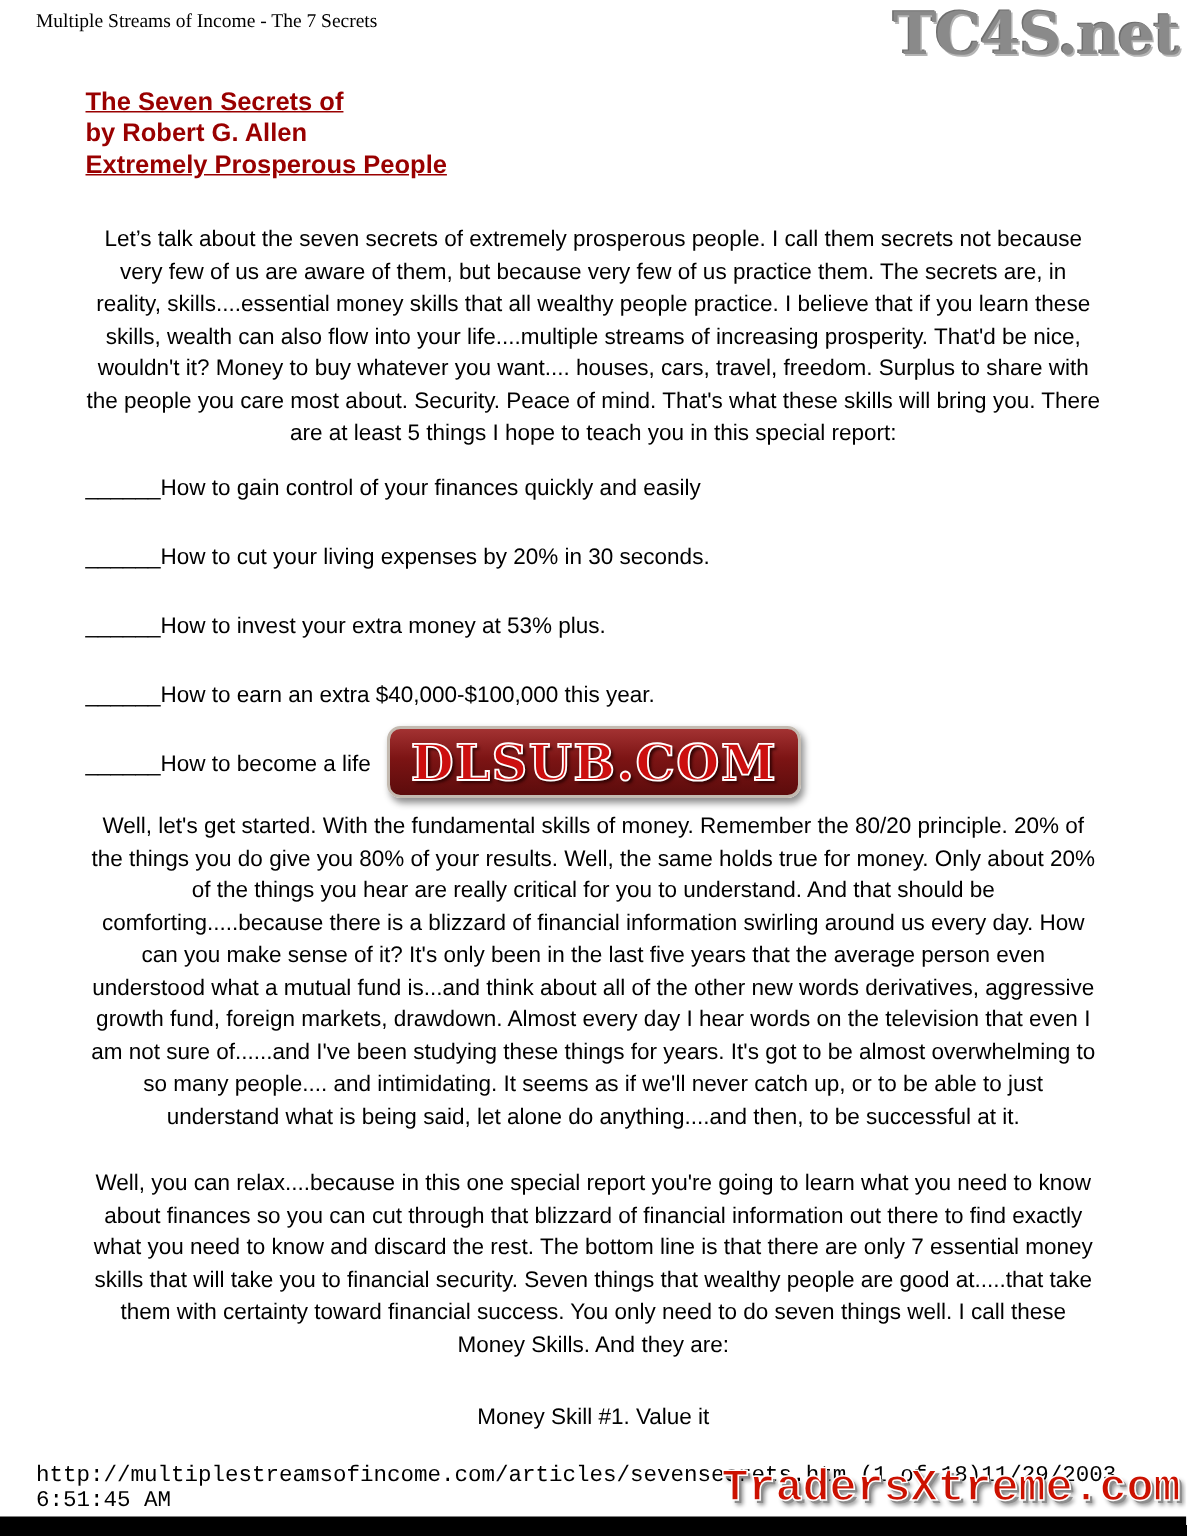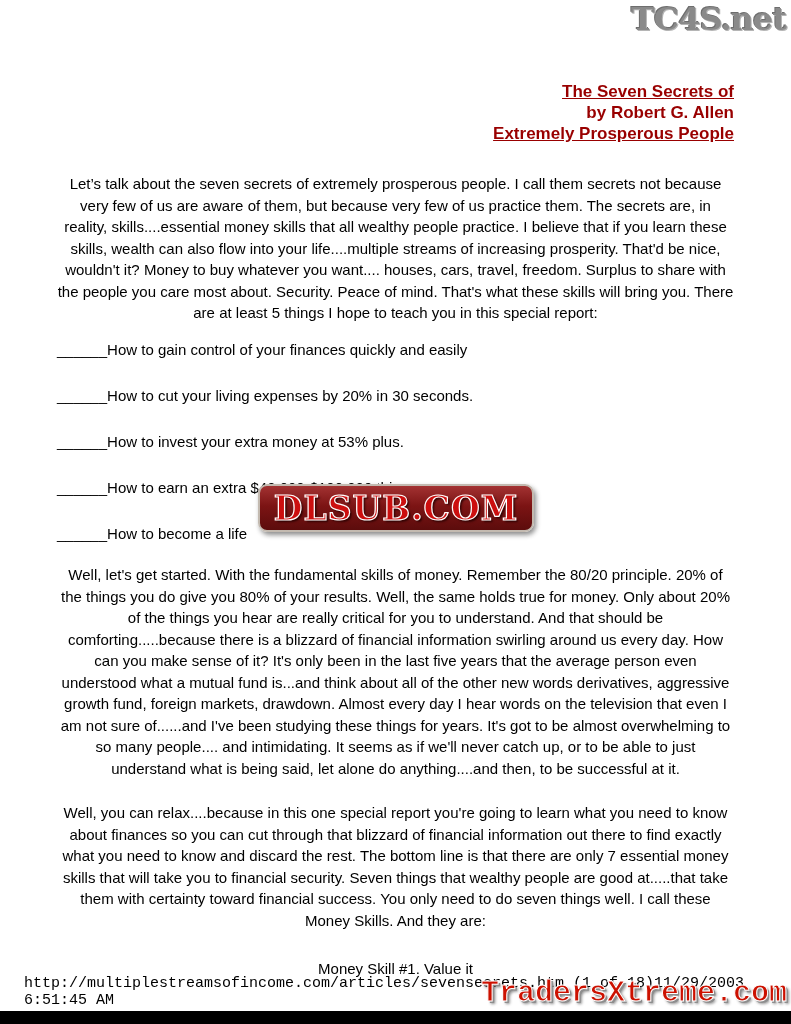--- a/index.html
+++ b/index.html
@@ -20,29 +20,29 @@
     font-family: "Liberation Serif", serif;
     font-size: 13px;
     color: #000000;
   }
   .tc4s-logo {
     position: absolute;
     top: 0px;
     right: 5px;
     font-family: "DejaVu Serif", serif;
     font-weight: bold;
-    font-size: 32px;
+    font-size: 39px;
     letter-spacing: -1px;
     color: #8a8a8a;
     text-shadow: 1px 1px 0 #b5b5b5, -1px -1px 0 #6e6e6e;
   }
   .content {
     padding: 57px 57px 0 57px;
   }
-  .title-block { text-align: right; margin-top: 24px; }
+  .title-block { text-align: left; }
   .title-line {
     color: #990000;
     font-weight: bold;
     font-size: 17px;
     line-height: 21px;
   }
   .title-underline { text-decoration: underline; }
   .body-par {
     margin-top: 29px;
     font-size: 15px;
@@ -113,20 +113,21 @@
     width: 100%;
     height: 13px;
     background: #000000;
   }
 </style>
 </head>
 <body>
 
 <div class="page">
 
+  <span class="doc-header">Multiple Streams of Income - The 7 Secrets</span>
 
   <span class="tc4s-logo">TC4S.net</span>
 
   <div class="content">
 
     <div class="title-block">
       <div class="title-line title-underline">The Seven Secrets of</div>
       <div class="title-line">by Robert G. Allen</div>
       <div class="title-line title-underline">Extremely Prosperous People</div>
     </div>

